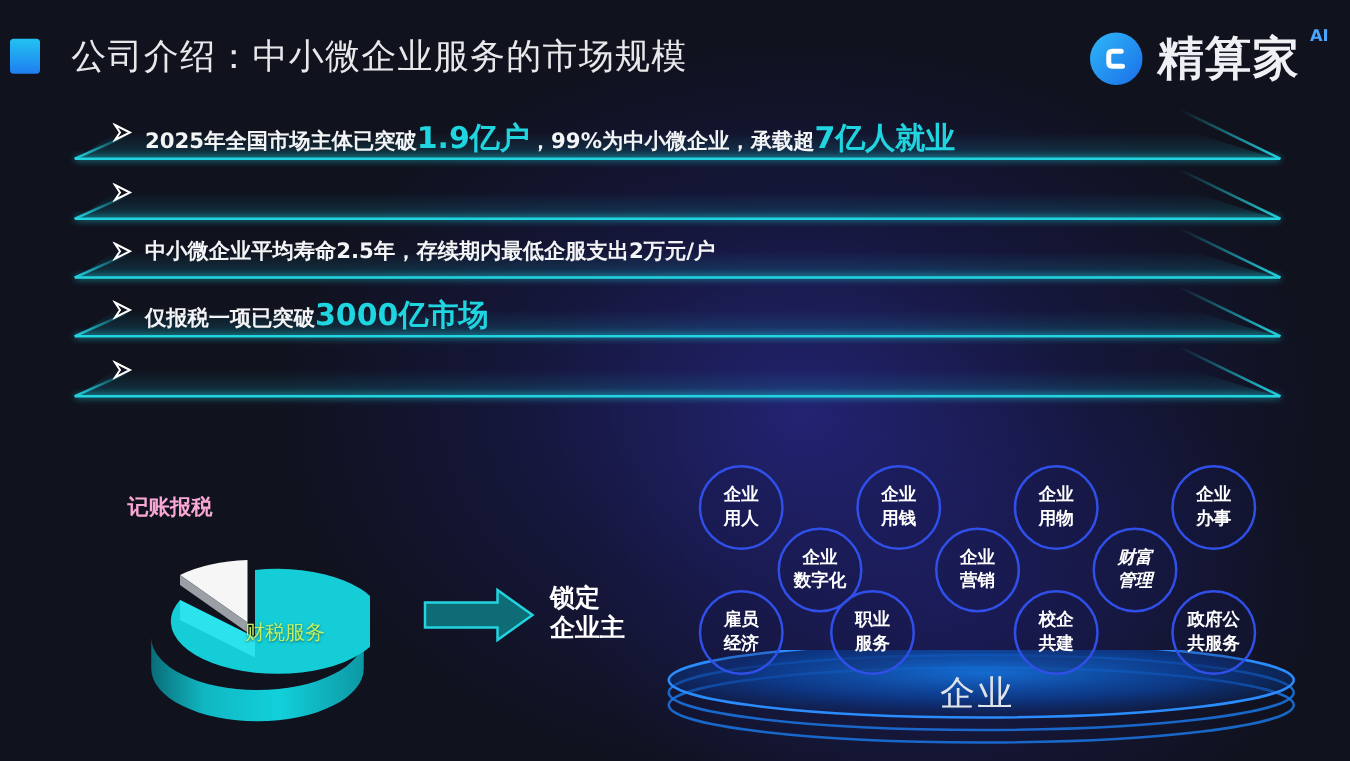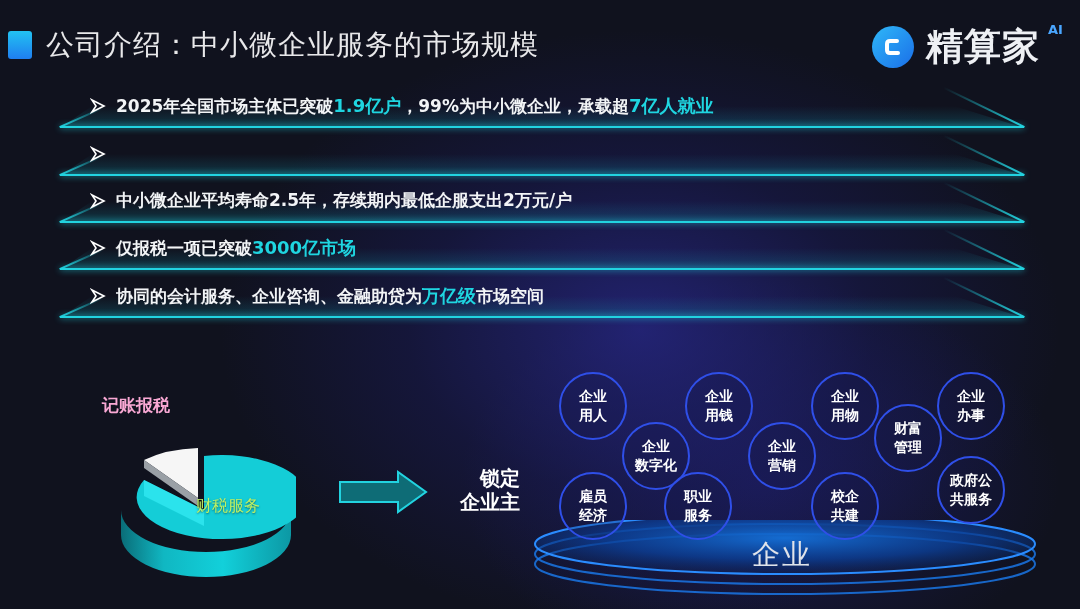--- a/index.html
+++ b/index.html
@@ -13,21 +13,21 @@
     background:
       radial-gradient(ellipse 420px 300px at 640px 330px, rgba(40,40,140,0.75), rgba(30,30,110,0.35) 55%, rgba(16,18,30,0) 100%),
       radial-gradient(ellipse 300px 200px at 760px 480px, rgba(35,35,130,0.5), rgba(16,18,30,0) 100%);
   }
   .title-wrap { position:absolute; left:8px; top:26px; display:flex; align-items:center; }
   .title-square {
     width:24px; height:28px; border-radius:3px;
     background: linear-gradient(180deg,#22c2f2,#1f7ef0);
     margin-right:14px;
   }
-  .title-text { color:#e8e8ea; font-size:28px; letter-spacing:1px; font-weight:400; }
+  .title-text { color:#e8e8ea; font-size:28px; letter-spacing:1px; font-weight:400;margin-left:11px; }
   .logo { position:absolute; left:872px; top:22px; display:flex; align-items:center; }
   .logo-circle {
     width:42px; height:42px; border-radius:50%;
     background: linear-gradient(135deg,#2fb8f8,#1a6ee8);
     display:flex; align-items:center; justify-content:center;
   }
   .logo-circle svg { display:block; }
   .logo-text { color:#eef0f4; font-size:37px; font-weight:700; margin-left:12px; letter-spacing:1px; }
   .logo-ai { color:#4aa6ff; font-size:13px; font-weight:700; margin-left:8px; align-self:flex-start; margin-top:0px; }
 
@@ -51,34 +51,34 @@
     position:absolute; right:0; bottom:0; width:90px; height:2px; transform-origin:right bottom;
     transform: rotate(26deg); background: linear-gradient(270deg,#22d3e0,rgba(34,211,224,0));
   }
   .bullet-arrow {
     position:absolute; left:30px; top:6px; width:16px; height:16px;
   }
   .bullet-text {
     position:absolute; left:56px; top:2px; color:#f2f4f6; font-size:17px; font-weight:700; white-space:nowrap;
   }
   .hl { color:#1fd5e0; }
-  .hl-big { font-size:18px; }
+  .hl-big { font-size:24px; }
 
   .pie-label {
     position:absolute; left:102px; top:394px; color:#f9a8d4; font-size:17px; font-weight:700;
   }
   .pie-wrap { position:absolute; left:116px; top:440px; width:180px; height:140px; }
   .pie-caption {
     position:absolute; left:196px; top:496px; color:#bef264; font-size:16px;
     text-shadow:0 1px 2px rgba(0,0,0,0.5);
   }
   .arrow-shape { position:absolute; left:338px; top:470px; width:92px; height:44px; }
   .lock-text {
     position:absolute; left:440px; top:466px; width:80px; color:#fff; font-size:20px; font-weight:700;
-    text-align:right; line-height:24px;
+    text-align:left; line-height:24px;
   }
 
   .platform { position:absolute; left:530px; top:520px; width:510px; height:80px; }
   .platform-label {
     position:absolute; left:752px; top:536px; color:#dfe3ea; font-size:28px; letter-spacing:2px;
   }
   .circle {
     position:absolute; width:68px; height:68px; border-radius:50%;
     border:2px solid #2f4fe8; box-sizing:border-box;
     display:flex; align-items:center; justify-content:center; text-align:center;
@@ -147,21 +147,20 @@
       <div class="bullet-text"><span>仅报税一项已突破</span><span class="hl hl-big">3000亿市场</span></div>
     </div>
     <div class="bullet" style="top: 282px;">
       <div class="bullet-bar"></div>
       <div class="bullet-line"></div>
       <div class="bullet-slant-l"></div>
       <div class="bullet-slant-r"></div>
       <svg class="bullet-arrow" viewBox="0 0 16 16">
         <path d="M2 2 L14 8 L2 14 L6 8 Z" fill="none" stroke="#fff" stroke-width="1.6" stroke-linejoin="miter"></path>
       </svg>
-      <div class="bullet-text"><span>协同的会计服务、企业咨询、金融助贷为</span><span class="hl hl-big">万亿级</span><span>市场空间</span></div>
     </div>
   </div>
 
 <div class="pie-label">记账报税</div>
 <div class="pie-wrap">
   <svg width="180" height="140" viewBox="0 0 180 140">
     <defs>
       <linearGradient id="pieSide" x1="0" y1="0" x2="1" y2="0">
         <stop offset="0" stop-color="#0a6d78"></stop>
         <stop offset="0.25" stop-color="#10b7c2"></stop>
@@ -237,21 +236,21 @@
         <div>企业</div>
         <div>数字化</div>
       </div>
     </div>
     <div class="circle" style="left: 748px; top: 422px;">
       <div>
         <div>企业</div>
         <div>营销</div>
       </div>
     </div>
-    <div class="circle" style="left: 874px; top: 404px;">
+    <div class="circle" style="left: 874px; top: 422px; font-style: italic;">
       <div>
         <div>财富</div>
         <div>管理</div>
       </div>
     </div>
     <div class="circle" style="left: 559px; top: 472px;">
       <div>
         <div>雇员</div>
         <div>经济</div>
       </div>
@@ -261,19 +260,19 @@
         <div>职业</div>
         <div>服务</div>
       </div>
     </div>
     <div class="circle" style="left: 811px; top: 472px;">
       <div>
         <div>校企</div>
         <div>共建</div>
       </div>
     </div>
-    <div class="circle" style="left: 937px; top: 456px;">
+    <div class="circle" style="left: 937px; top: 472px;">
       <div>
         <div>政府公</div>
         <div>共服务</div>
       </div>
     </div>
   </div>
 
 </body></html>

